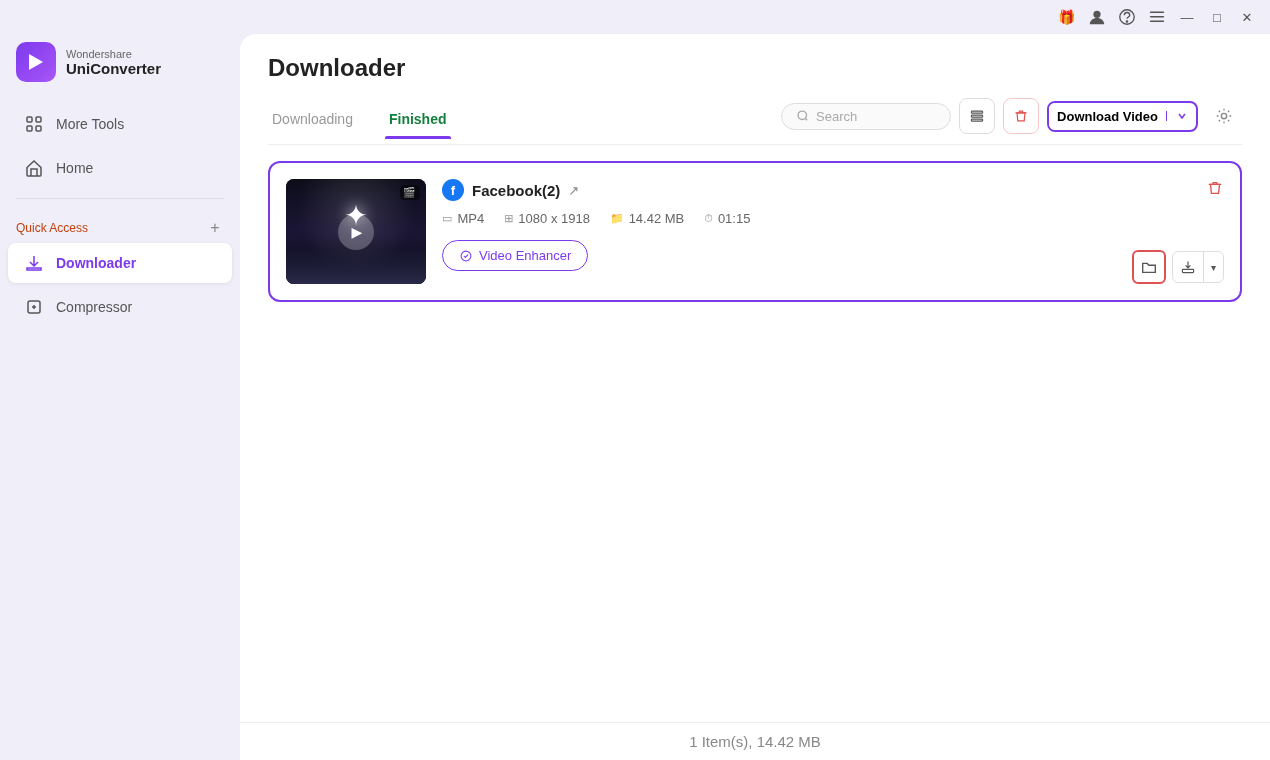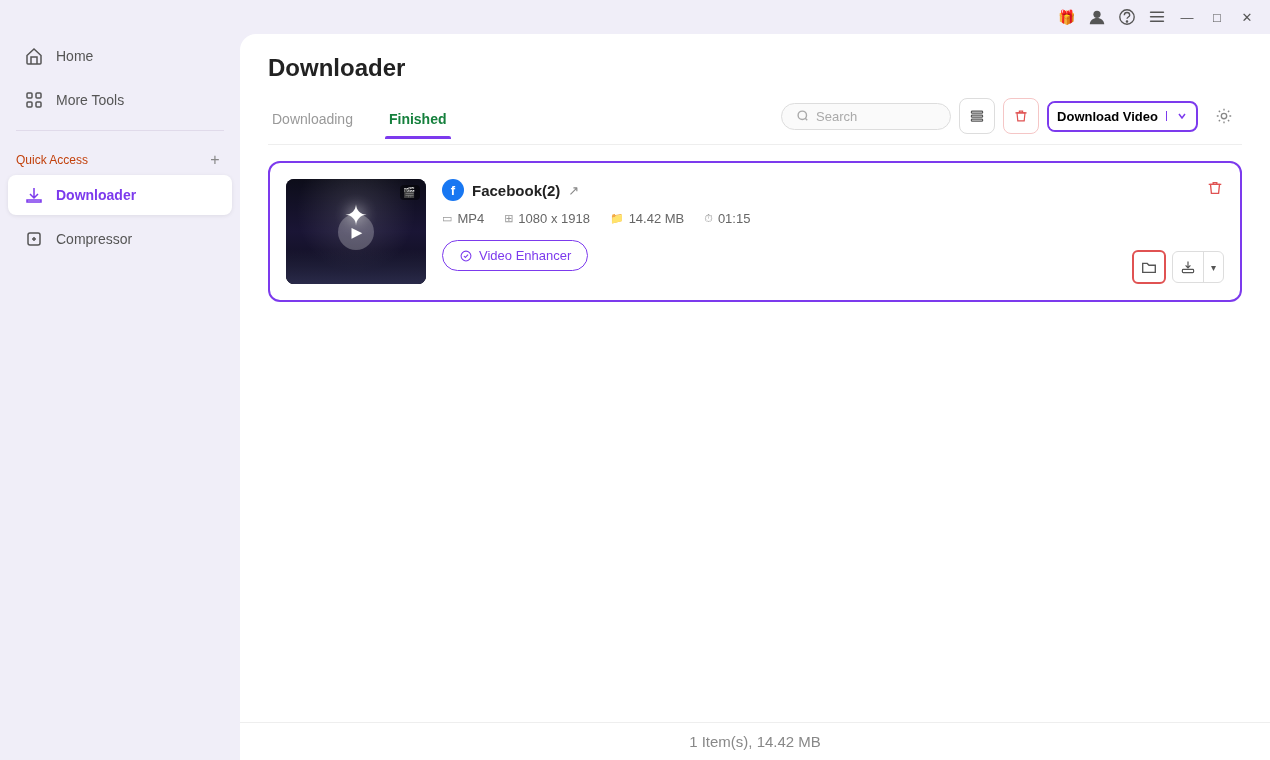--- a/index.html
+++ b/index.html
@@ -165,37 +165,48 @@
       </svg>
   </div>
   <div class="win-btn minimize">—</div>
   <div class="win-btn maximize">□</div>
   <div class="win-btn close">✕</div>
 </div>
 
 <div class="app-body">
 
   <div class="sidebar">
-
-    <div class="nav-item">
-      <svg viewBox="0 0 20 20" fill="none" stroke="currentColor" stroke-width="1.5">
-          <path d="M3 9.5L10 3l7 6.5V17a1 1 0 01-1 1H4a1 1 0 01-1-1V9.5z"></path>
-          <path d="M7 18v-7h6v7"></path>
-        </svg>
-      <span>Home</span>
-    </div>
+    <div class="logo-area">
+      <div class="logo-icon">
+        <svg viewBox="0 0 24 24">
+            <path d="M5 4l14 8-14 8V4z"></path>
+          </svg>
+      </div>
+      <div class="logo-text">
+        <span class="logo-brand">Wondershare</span>
+        <span class="logo-name">UniConverter</span>
+      </div>
+    </div>
+
     <div class="nav-item">
       <svg viewBox="0 0 20 20" fill="none" stroke="currentColor" stroke-width="1.5">
           <rect x="3" y="3" width="5" height="5" rx="1"></rect>
           <rect x="12" y="3" width="5" height="5" rx="1"></rect>
           <rect x="3" y="12" width="5" height="5" rx="1"></rect>
           <rect x="12" y="12" width="5" height="5" rx="1"></rect>
         </svg>
       <span>More Tools</span>
     </div>
+    <div class="nav-item">
+      <svg viewBox="0 0 20 20" fill="none" stroke="currentColor" stroke-width="1.5">
+          <path d="M3 9.5L10 3l7 6.5V17a1 1 0 01-1 1H4a1 1 0 01-1-1V9.5z"></path>
+          <path d="M7 18v-7h6v7"></path>
+        </svg>
+      <span>Home</span>
+    </div>
 
     <div class="sidebar-divider"></div>
 
     <div class="section-header">
       <span class="section-label">Quick Access</span>
       <div class="add-btn">+</div>
     </div>
 
     <div class="nav-item active">
       <svg viewBox="0 0 20 20" fill="none" stroke="currentColor" stroke-width="1.5">

